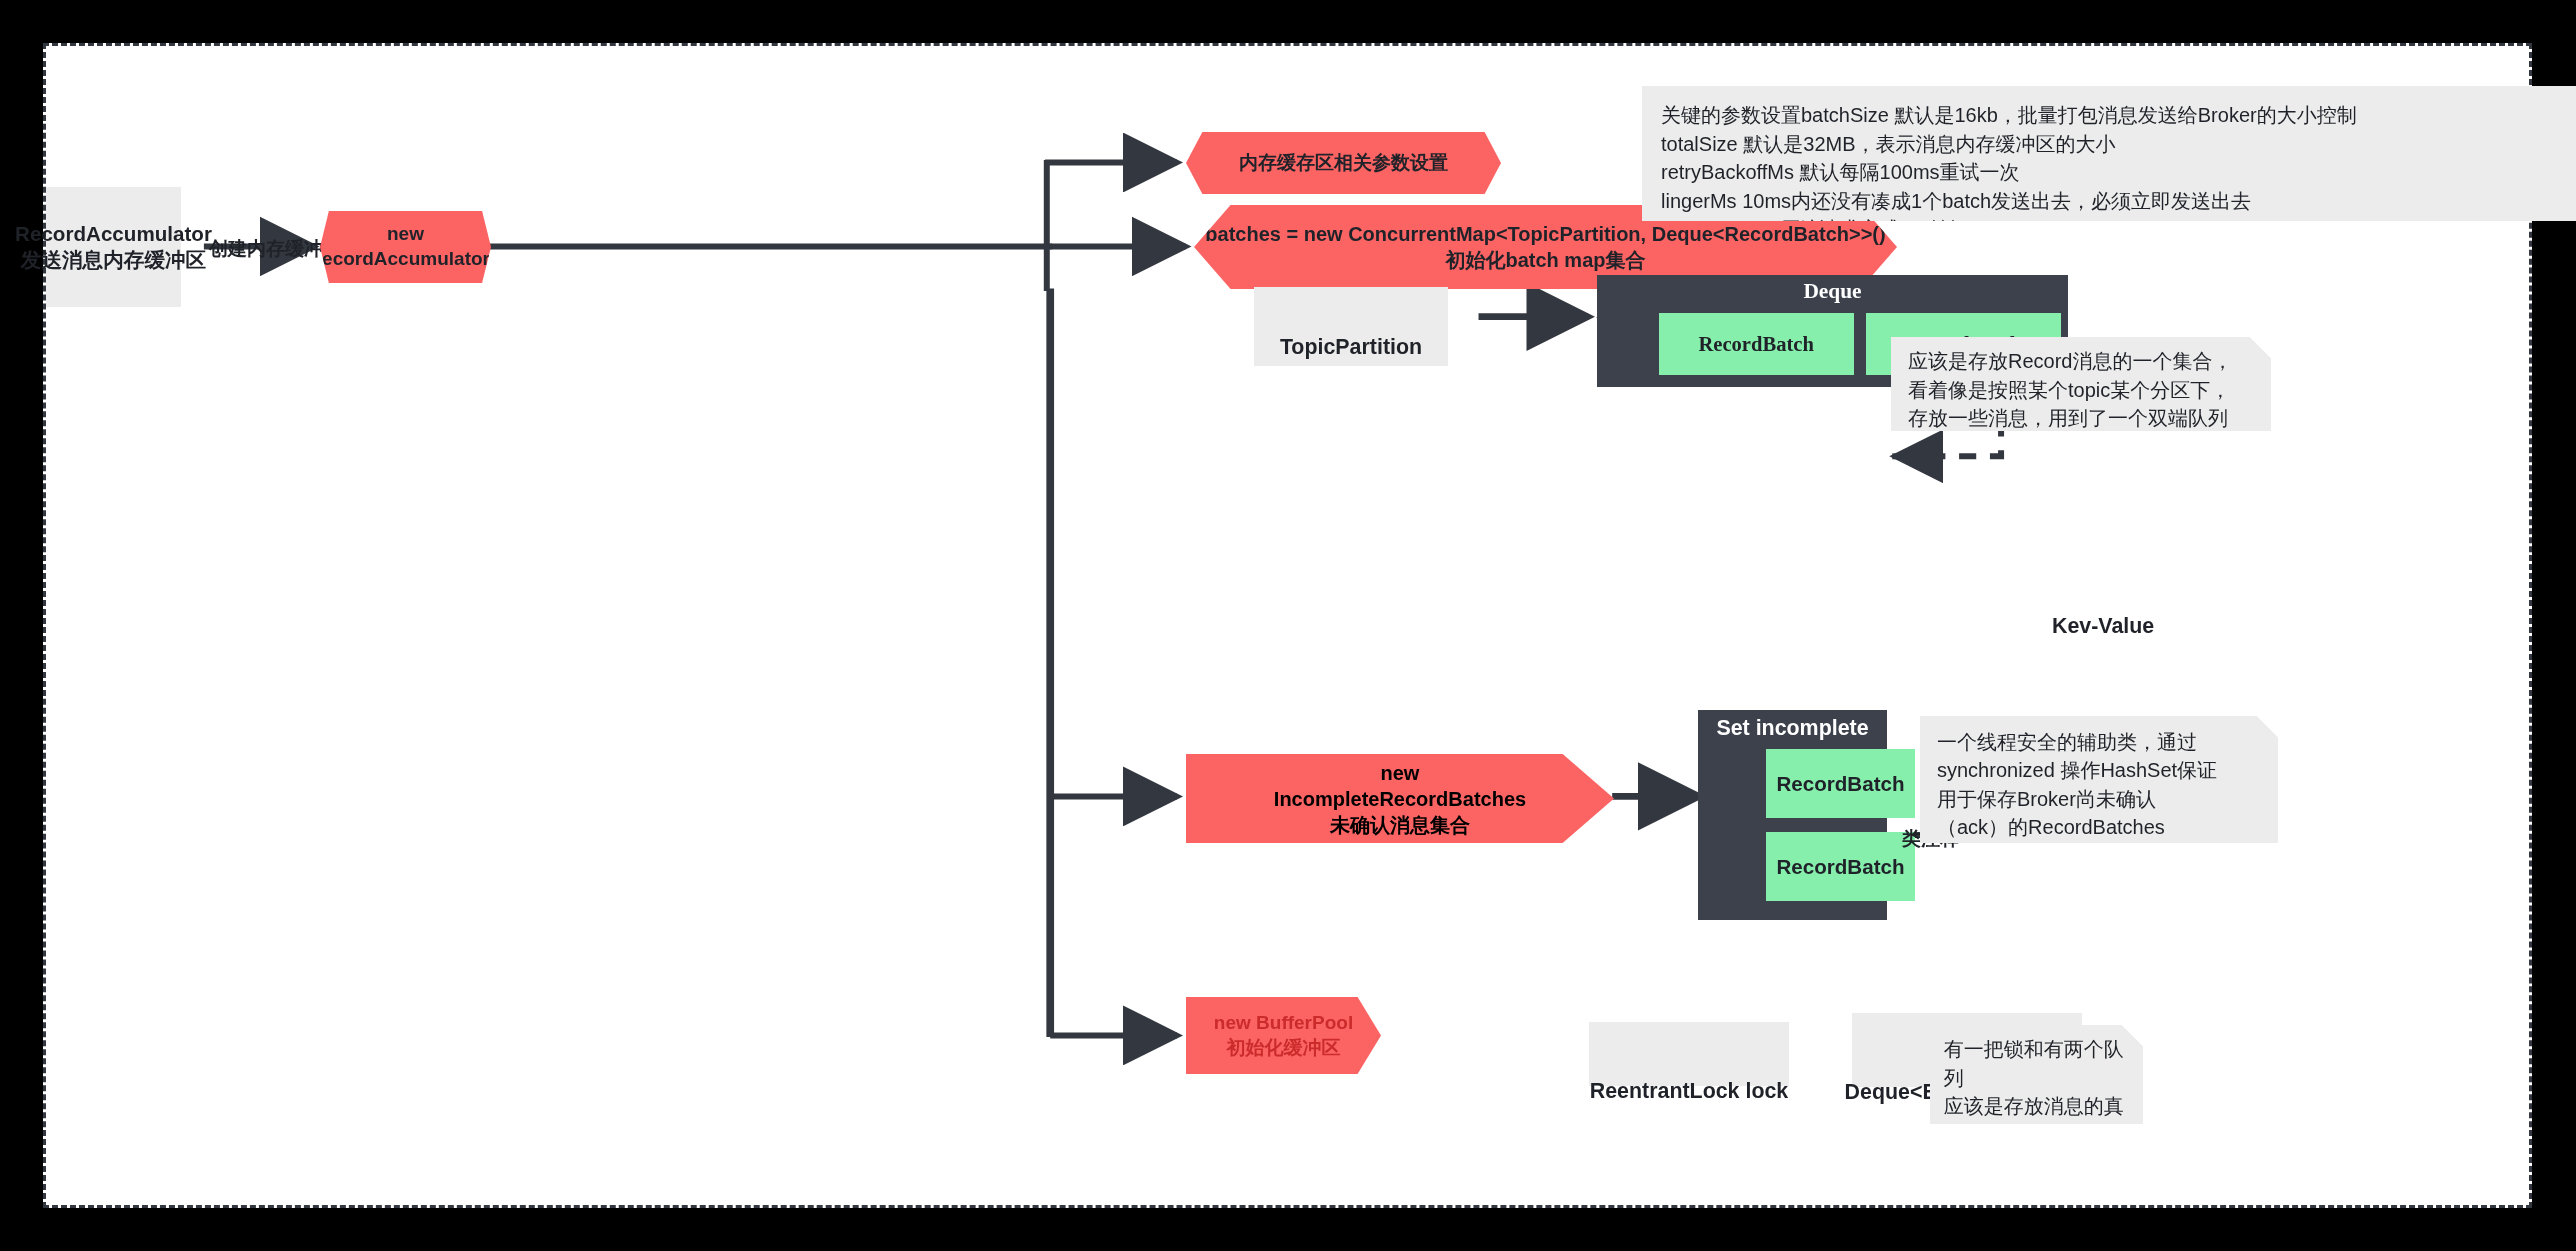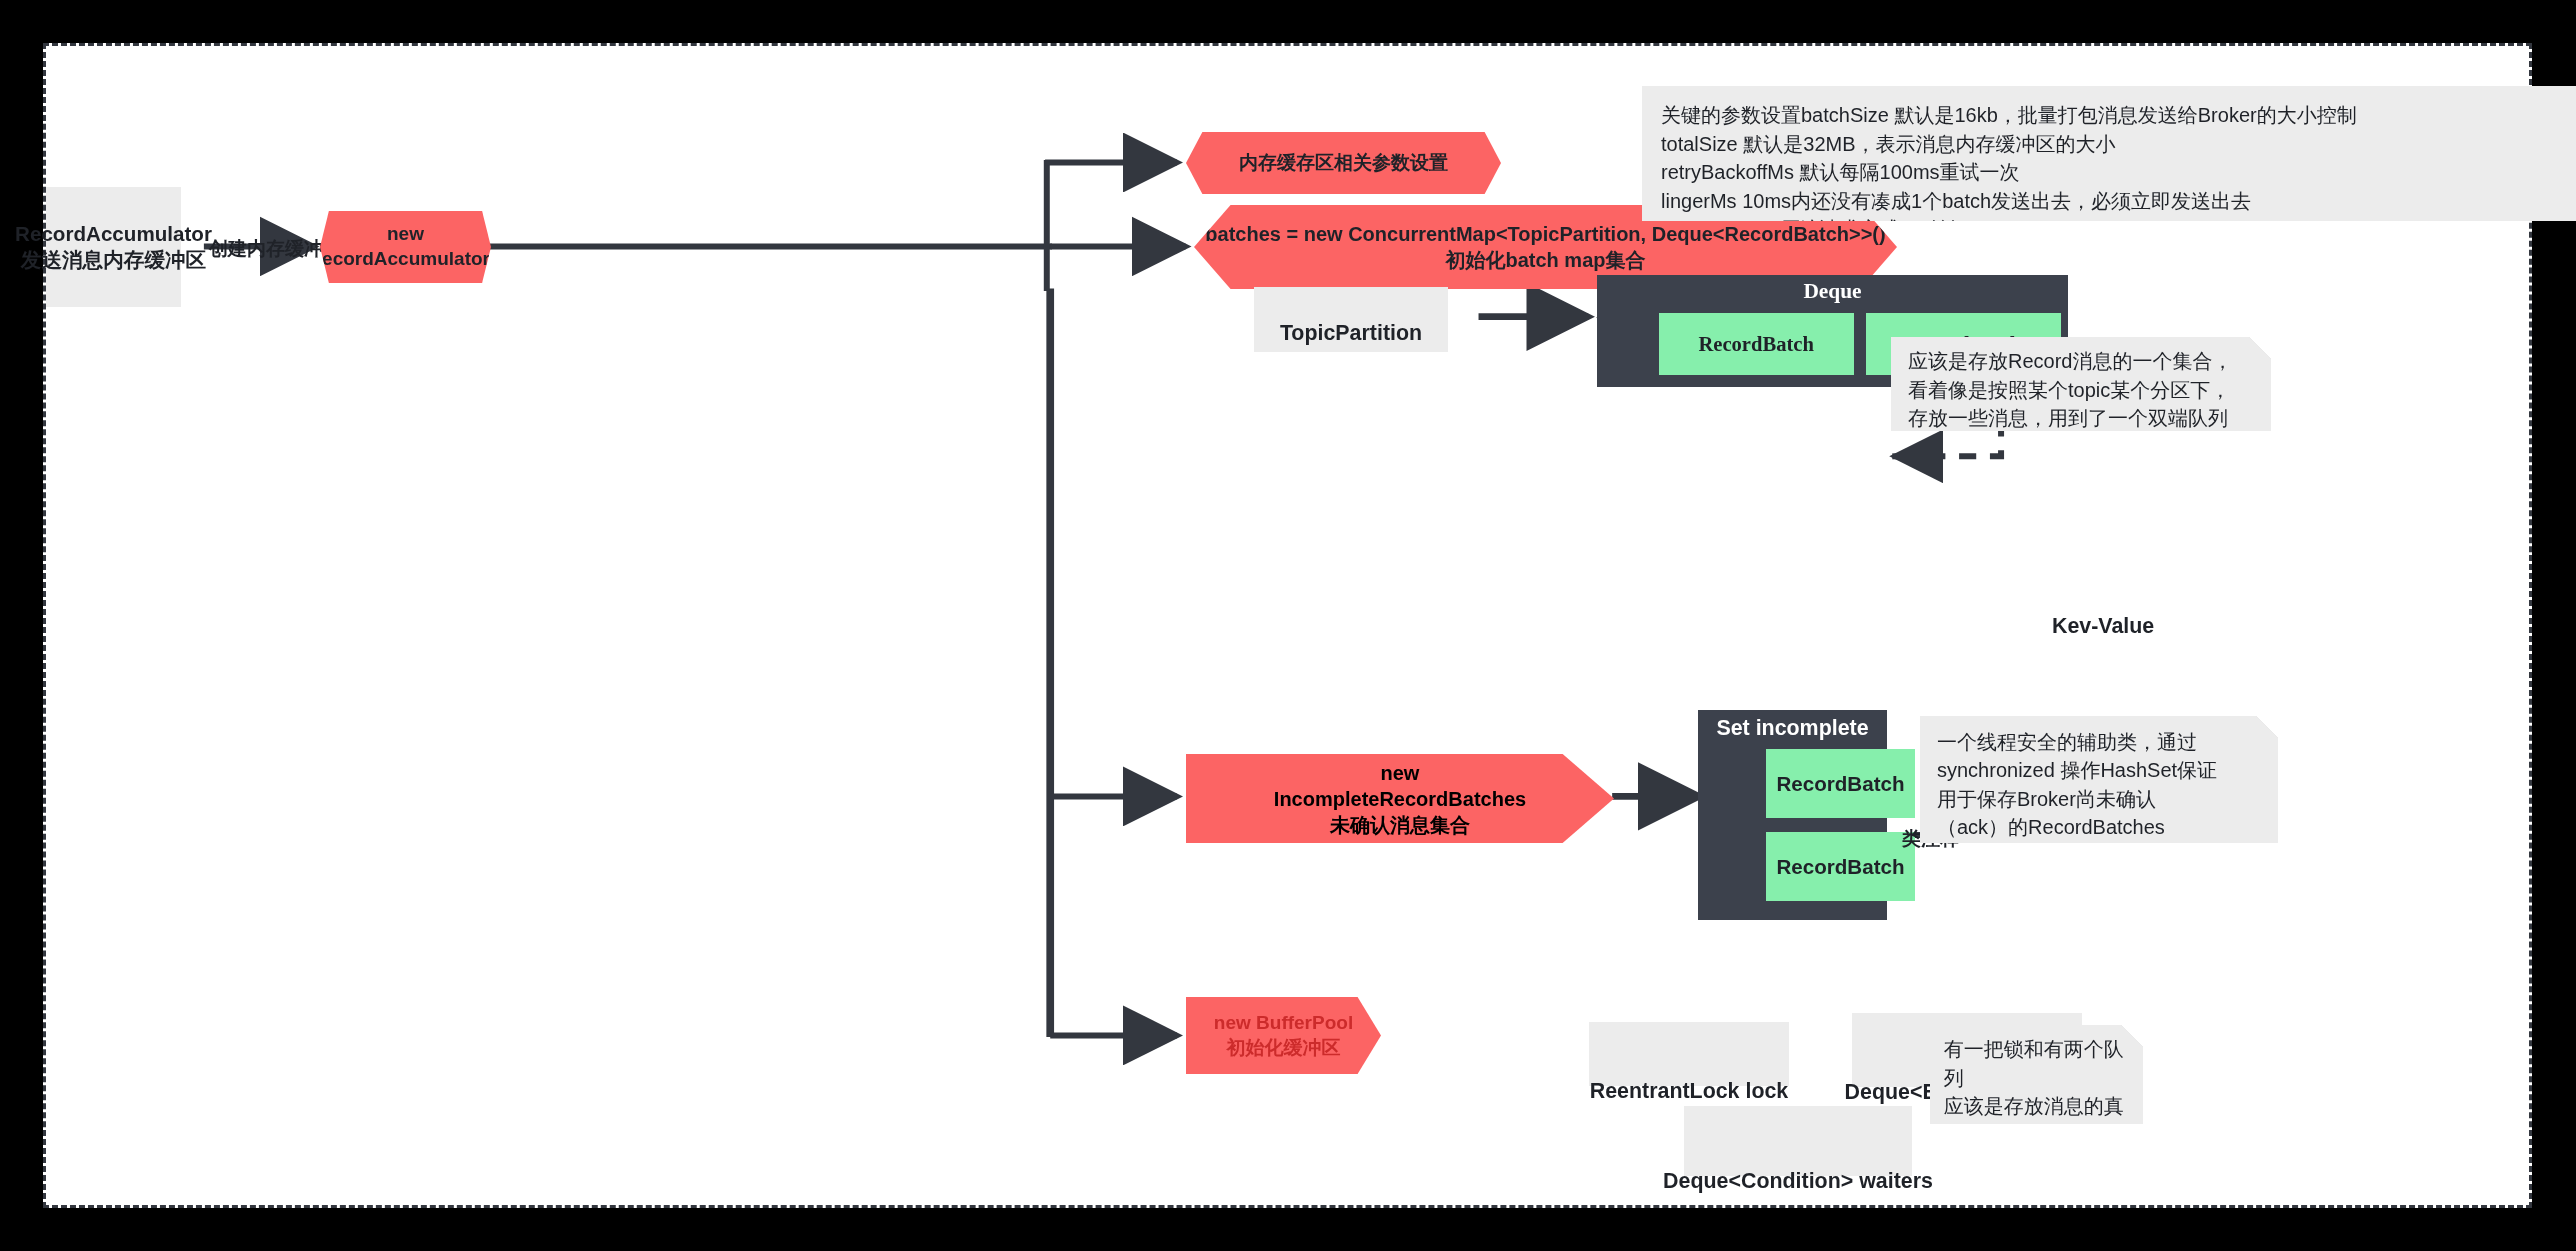--- a/index.html
+++ b/index.html
@@ -100,21 +100,21 @@
 
   <div class="abs hex" style="left:1140px;top:86px;width:315px;height:62px;font-size:19px;">内存缓存区相关参数设置</div>
 
   <div class="abs hex" style="left:1148px;top:159px;width:703px;height:84px;font-size:20px;">
     <div>
       <div>batches = new ConcurrentMap&lt;TopicPartition, Deque&lt;RecordBatch&gt;&gt;()</div>
       <div>初始化batch map集合</div>
     </div>
   </div>
 
-  <div class="abs greybox" style="left:1208px;top:241px;width:194px;height:65px;font-size:21.4px;align-items:flex-end;padding-bottom:5.1px;box-sizing:border-box;">TopicPartition</div>
+  <div class="abs greybox" style="left:1208px;top:241px;width:194px;height:79px;font-size:21.4px;align-items:flex-end;padding-bottom:5.1px;box-sizing:border-box;">TopicPartition</div>
 
   <div class="abs dark" style="left:1551px;top:229px;width:471px;height:112px;font-family:Liberation Serif, serif;">
     <div class="caption" style="font-size:21.4px;padding-top:4.3px;">Deque</div>
     <div class="abs innerbox" style="left:13.7px;top:38px;width:195px;height:62px;font-size:20.6px;">RecordBatch</div>
     <div class="abs innerbox" style="left:221px;top:38px;width:195px;height:62px;font-size:20.6px;">RecordBatch</div>
   </div>
 
   <div class="lbl" style="left:2006px;top:568px;font-size:21.4px;position:absolute;">Kev-Value</div>
 
   <div class="abs hex rightonly" style="left:1140px;top:708px;width:428px;height:89px;font-size:20px;color:#000000;">
@@ -143,24 +143,20 @@
   <div class="abs greybox" style="left:1543px;top:976px;width:200px;height:64px;font-size:21.4px;
        align-items:flex-end;justify-content:center;box-sizing:border-box;overflow:visible;">
     <span style="transform:translateY(19px);white-space:nowrap;">ReentrantLock lock</span>
   </div>
 
   <div class="abs greybox" style="left:1806px;top:967px;width:230px;height:74px;font-size:21.4px;
        align-items:flex-end;justify-content:center;box-sizing:border-box;overflow:visible;">
     <span style="transform:translateY(19px);white-space:nowrap;">Deque&lt;ByteBuffer&gt; free</span>
   </div>
 
-  <div class="abs greybox" style="left:1638px;top:1060px;width:228px;height:70px;font-size:21.4px;
-       align-items:flex-end;justify-content:center;box-sizing:border-box;overflow:visible;">
-    <span style="transform:translateY(19px);white-space:nowrap;">Deque&lt;Condition&gt; waiters</span>
-  </div>
 
   <div class="abs note" style="left:1596px;top:40px;width:998px;height:135px;padding:15.4px 12px 0 19px;
        box-sizing:border-box;font-size:20px;">
     <div class="fold"></div>
     <div class="txt">关键的参数设置batchSize  默认是16kb，批量打包消息发送给Broker的大小控制
 totalSize 默认是32MB，表示消息内存缓冲区的大小
 retryBackoffMs  默认每隔100ms重试一次
 lingerMs 10ms内还没有凑成1个batch发送出去，必须立即发送出去
 compression 压缩请求方式，默认none</div>
   </div>

